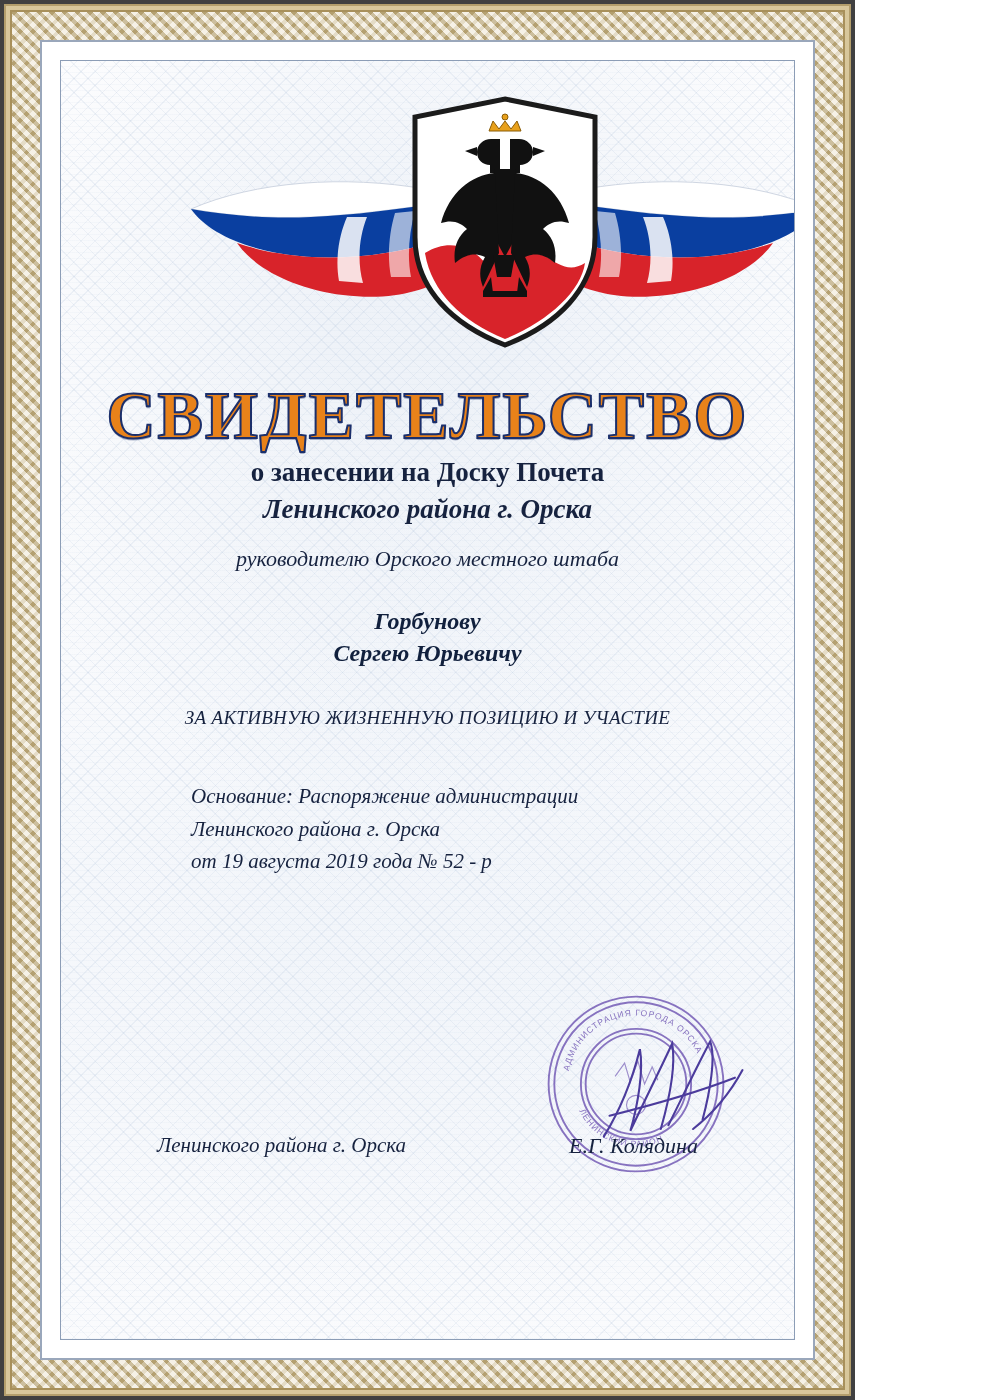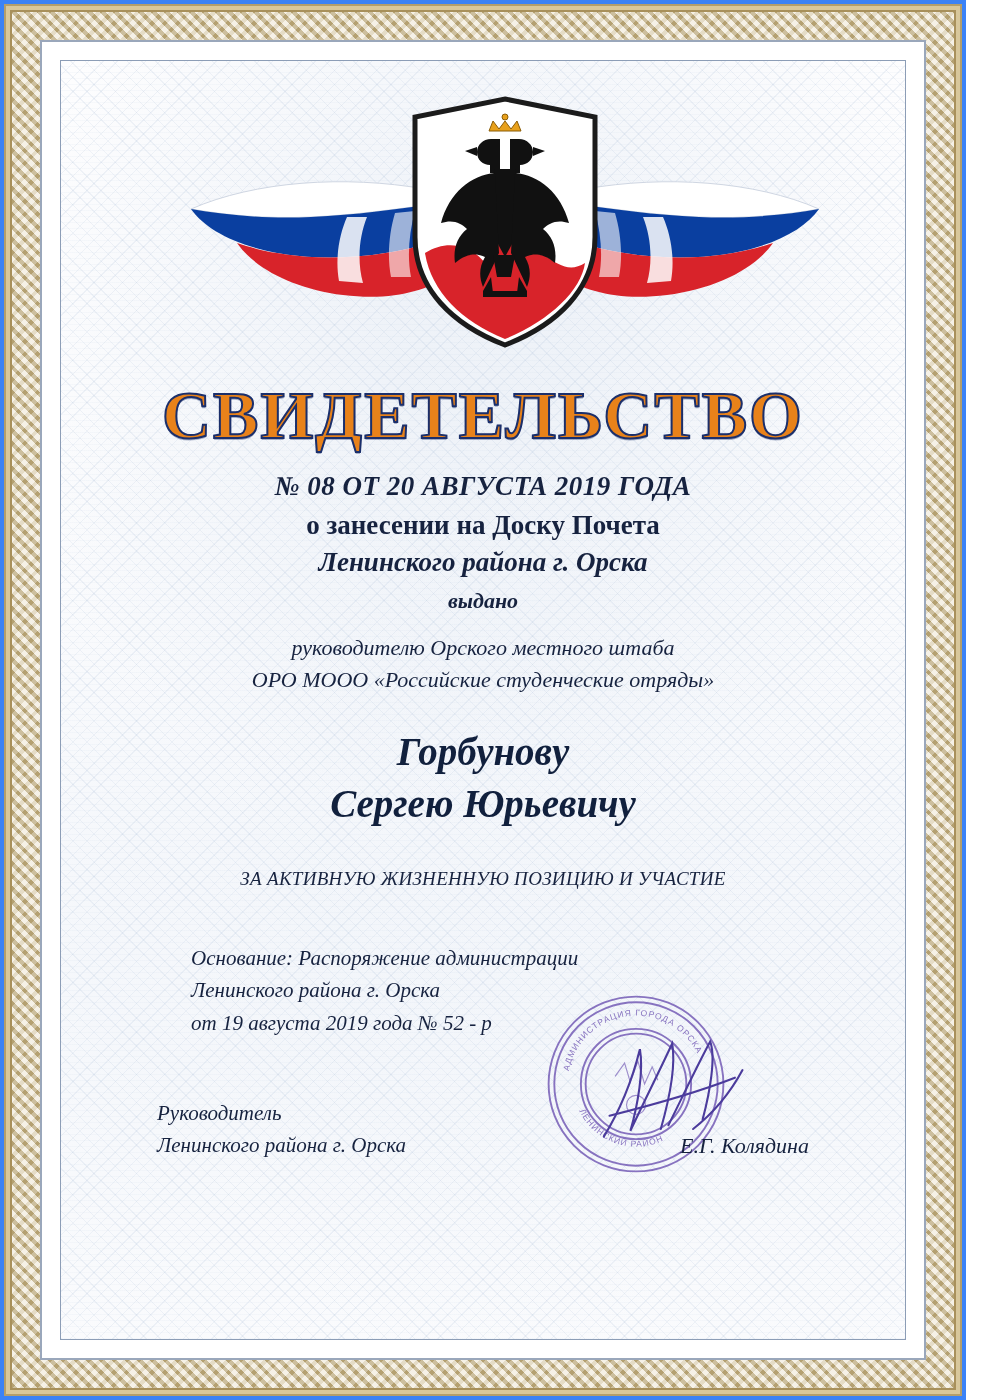--- a/index.html
+++ b/index.html
@@ -10,24 +10,24 @@
   body {
     width: 990px;
     height: 1400px;
     overflow: hidden;
     font-family: "Liberation Serif", serif;
   }
 
   
   .certificate {
     position: relative;
-    width: 966px;
+    width: 855px;
     height: 1400px;
     box-sizing: border-box;
-    background: #3b82f6;
+    background: #404040;
   }
 
   .border-outer {
     position: absolute;
     left: 4px; top: 4px; right: 4px; bottom: 4px;
     box-sizing: border-box;
     background:
       repeating-linear-gradient(45deg,
         rgba(160,140,90,0.55) 0px, rgba(160,140,90,0.55) 3px,
         rgba(255,255,255,0.85) 3px, rgba(255,255,255,0.85) 7px),
@@ -154,21 +154,21 @@
   .recipient-role {
     margin-top: 18px;
     font-size: 22px;
     font-style: italic;
     color: #16223f;
     line-height: 1.45;
   }
 
   .recipient-name {
     margin-top: 30px;
-    font-size: 39px;
+    font-size: 24px;
     font-style: italic;
     font-weight: bold;
     color: #11203d;
     line-height: 1.35;
   }
 
   .reason {
     margin-top: 34px;
     font-size: 19px;
     font-style: italic;
@@ -295,28 +295,25 @@
               <path d="M424 200 l8 14 l-10 2 z"></path>
             </g>
 
             <rect x="388" y="214" width="44" height="6" fill="#111111"></rect>
           </g>
         </svg>
       </div>
 
       <div class="title">СВИДЕТЕЛЬСТВО</div>
 
-      <div class="subtitle1">№ 08 ОТ 20 АВГУСТА 2019 ГОДА</div>
       <div class="subtitle2">о занесении на Доску Почета</div>
       <div class="subtitle3">Ленинского района г. Орска</div>
-      <div class="issued">выдано</div>
 
       <div class="recipient-role">
         <div>руководителю Орского местного штаба</div>
-        <div>ОРО МООО «Российские студенческие отряды»</div>
       </div>
 
       <div class="recipient-name">
         <div>Горбунову</div>
         <div>Сергею Юрьевичу</div>
       </div>
 
       <div class="reason">
         <div>ЗА АКТИВНУЮ ЖИЗНЕННУЮ ПОЗИЦИЮ И УЧАСТИЕ</div>
       </div>
@@ -354,21 +351,20 @@
         <g fill="none" stroke="#4b3b9c" stroke-width="2.2" stroke-linecap="round">
           <path d="M24 118 C40 92, 54 58, 62 26 C66 48, 60 84, 52 112 C66 82, 84 46, 96 20 C100 44, 92 82, 84 110"></path>
           <path d="M92 106 C106 78, 122 44, 136 18 C142 34, 136 70, 128 100"></path>
           <path d="M30 96 C70 86, 116 74, 162 56"></path>
           <path d="M118 110 C136 96, 156 74, 170 48"></path>
         </g>
       </svg>
 
       <div class="signature-block">
         <div class="sig-left">
-          <div>Руководитель</div>
           <div>Ленинского района г. Орска</div>
         </div>
         <div class="sig-right">Е.Г. Колядина</div>
       </div>
 
     </div>
   </div>
 </div>
 
 </body></html>

